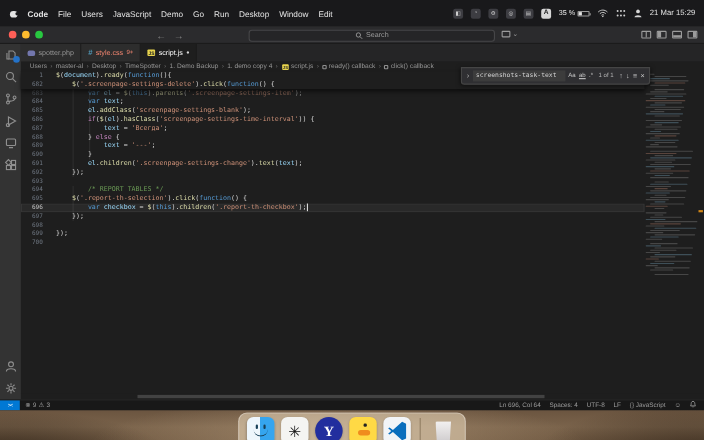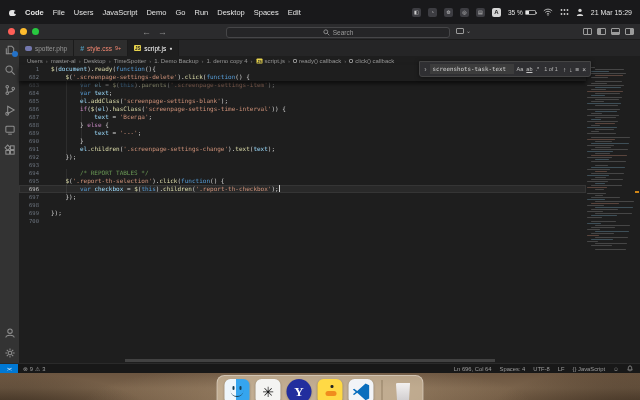--- a/index.html
+++ b/index.html
@@ -169,21 +169,21 @@
     <span class="apple"></span>
     <span class="menu-item bold">Code</span>
     <span class="menus">
         <span class="menu-item">File</span>
         <span class="menu-item">Users</span>
         <span class="menu-item">JavaScript</span>
         <span class="menu-item">Demo</span>
         <span class="menu-item">Go</span>
         <span class="menu-item">Run</span>
         <span class="menu-item">Desktop</span>
-        <span class="menu-item">Spaces</span>
+        <span class="menu-item">Window</span>
         <span class="menu-item">Edit</span>
       </span>
     <span class="mspacer"></span>
     <div class="mb-right">
       <span class="mbi">◧</span>
       <span class="mbi">◔</span>
       <span class="mbi">⚙</span>
       <span class="mbi">◎</span>
       <span class="mbi">▤</span>
       <span class="mbi bright">A</span>

